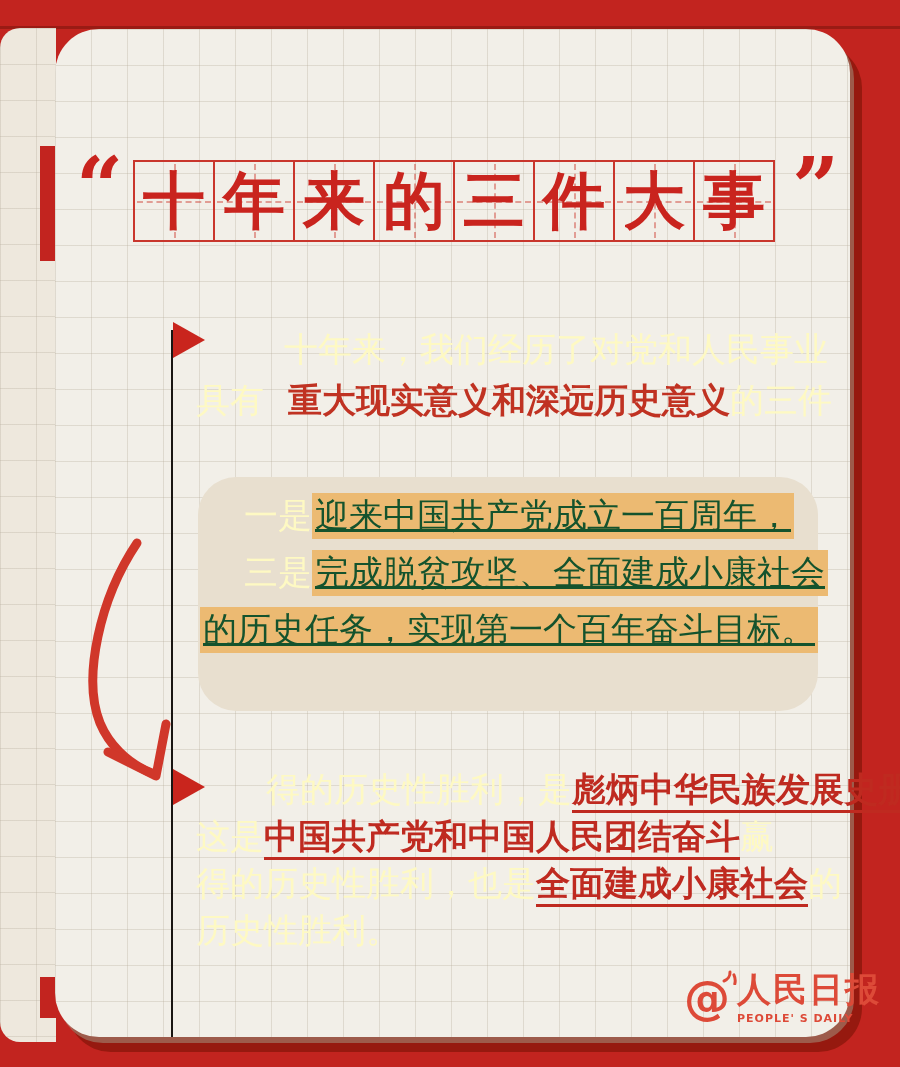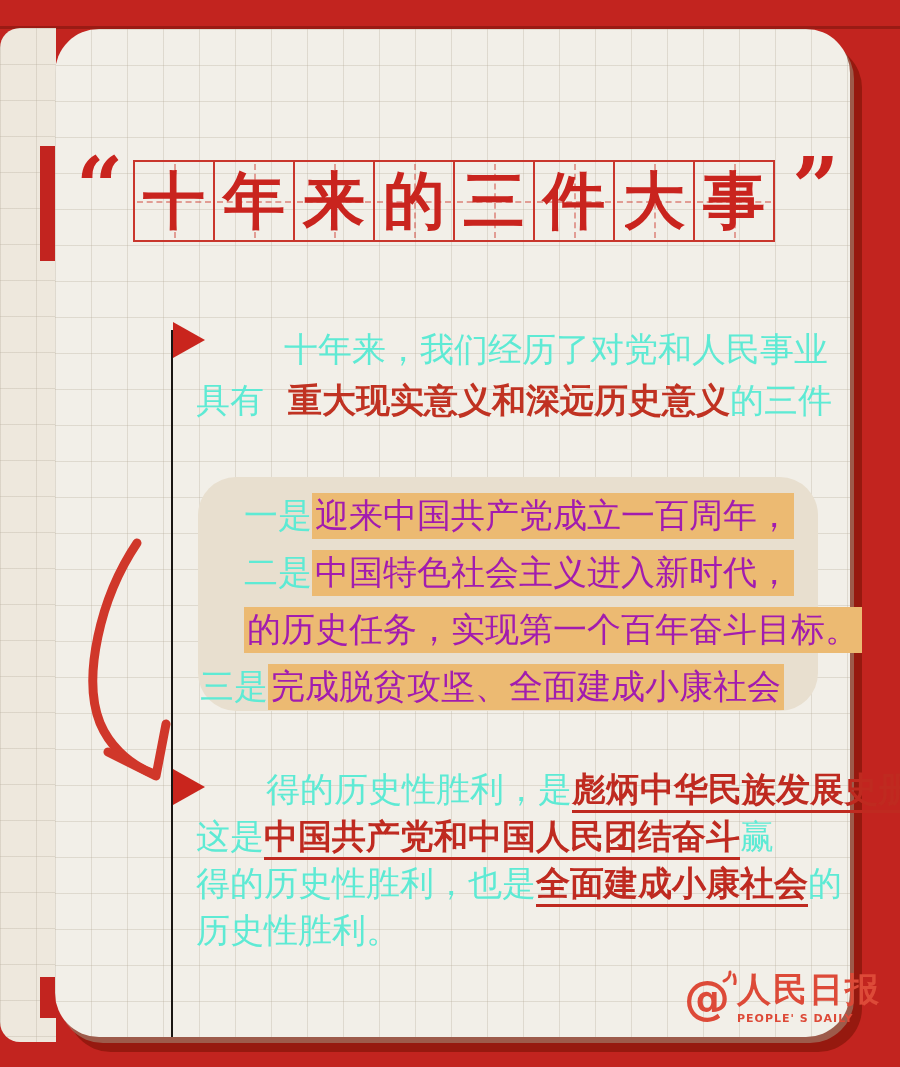--- a/index.html
+++ b/index.html
@@ -77,23 +77,23 @@
   .para { position:absolute; z-index:6; font-size:34px; color:#2c2522;
           font-family:"DejaVu Serif", serif; }
   .para .line { white-space:nowrap; }
   .para-intro   { left:196px; top:324px; line-height:51px; }
   .para-intro .line:first-child { padding-left:88px; }
   .para-box     { left:200px; top:487px; line-height:57px; }
   .para-box .line:not(:last-child) { padding-left:44px; }
   .para-victory { left:196px; top:766px; line-height:47px; }
   .para-victory .line:first-child { padding-left:70px; }
 
-  .seg.ink { color:#5eead4; }
+  .seg.ink { color:#fef9c3; }
   .seg.red { color:#c03222; font-weight:bold;margin-left:24px; }
-  .seg.hl  { background:#ecba72; color:#a21caf; padding:2px 3px 4px; }
+  .seg.hl  { background:#ecba72; color:#14532d; padding:2px 3px 4px;text-decoration:underline; }
   .seg.redline { color:#bf2a20; font-weight:bold; border-bottom:3px solid #bf2a20; padding-bottom:1px; }
 
   
   .logo { position:absolute; left:684px; top:972px; display:flex; align-items:center; z-index:6; color:#dd4a38; }
   .logo-at-wrap { position:relative; }
   .logo-at { font-size:46px; font-weight:bold; line-height:1; color:#dd4a38; }
   .logo-waves { position:absolute; right:-9px; top:-8px; }
   .logo-text { margin-left:7px; }
   .logo-cn { font-size:34px; font-weight:bold; letter-spacing:2px; line-height:1.05;
              font-family:"DejaVu Sans", sans-serif; }
@@ -150,23 +150,22 @@
   </svg>
 
   <div class="hl-panel"></div>
 
   <div class="para para-intro">
       <div class="line"><span class="seg ink">十年来，我们经历了对党和人民事业</span></div>
       <div class="line"><span class="seg ink">具有</span><span class="seg red">重大现实意义和深远历史意义</span><span class="seg ink">的三件</span></div>
     </div>
   <div class="para para-box">
       <div class="line"><span class="seg ink">一是</span><span class="seg hl">迎来中国共产党成立一百周年，</span></div>
-      <div class="line"><span class="seg ink">二是</span><span class="seg hl">中国特色社会主义进入新时代，</span></div>
+      <div class="line"><span class="seg ink">三是</span><span class="seg hl">完成脱贫攻坚、全面建成小康社会</span></div>
       <div class="line"><span class="seg hl">的历史任务，实现第一个百年奋斗目标。</span></div>
-      <div class="line"><span class="seg ink">三是</span><span class="seg hl">完成脱贫攻坚、全面建成小康社会</span></div>
     </div>
   <div class="para para-victory">
       <div class="line"><span class="seg ink">得的历史性胜利，是</span><span class="seg redline">彪炳中华民族发展史册</span></div>
       <div class="line"><span class="seg ink">这是</span><span class="seg redline">中国共产党和中国人民团结奋斗</span><span class="seg ink">赢</span></div>
       <div class="line"><span class="seg ink">得的历史性胜利，也是</span><span class="seg redline">全面建成小康社会</span><span class="seg ink">的</span></div>
       <div class="line"><span class="seg ink">历史性胜利。</span></div>
     </div>
 
   <div class="logo">
     <span class="logo-at-wrap">

